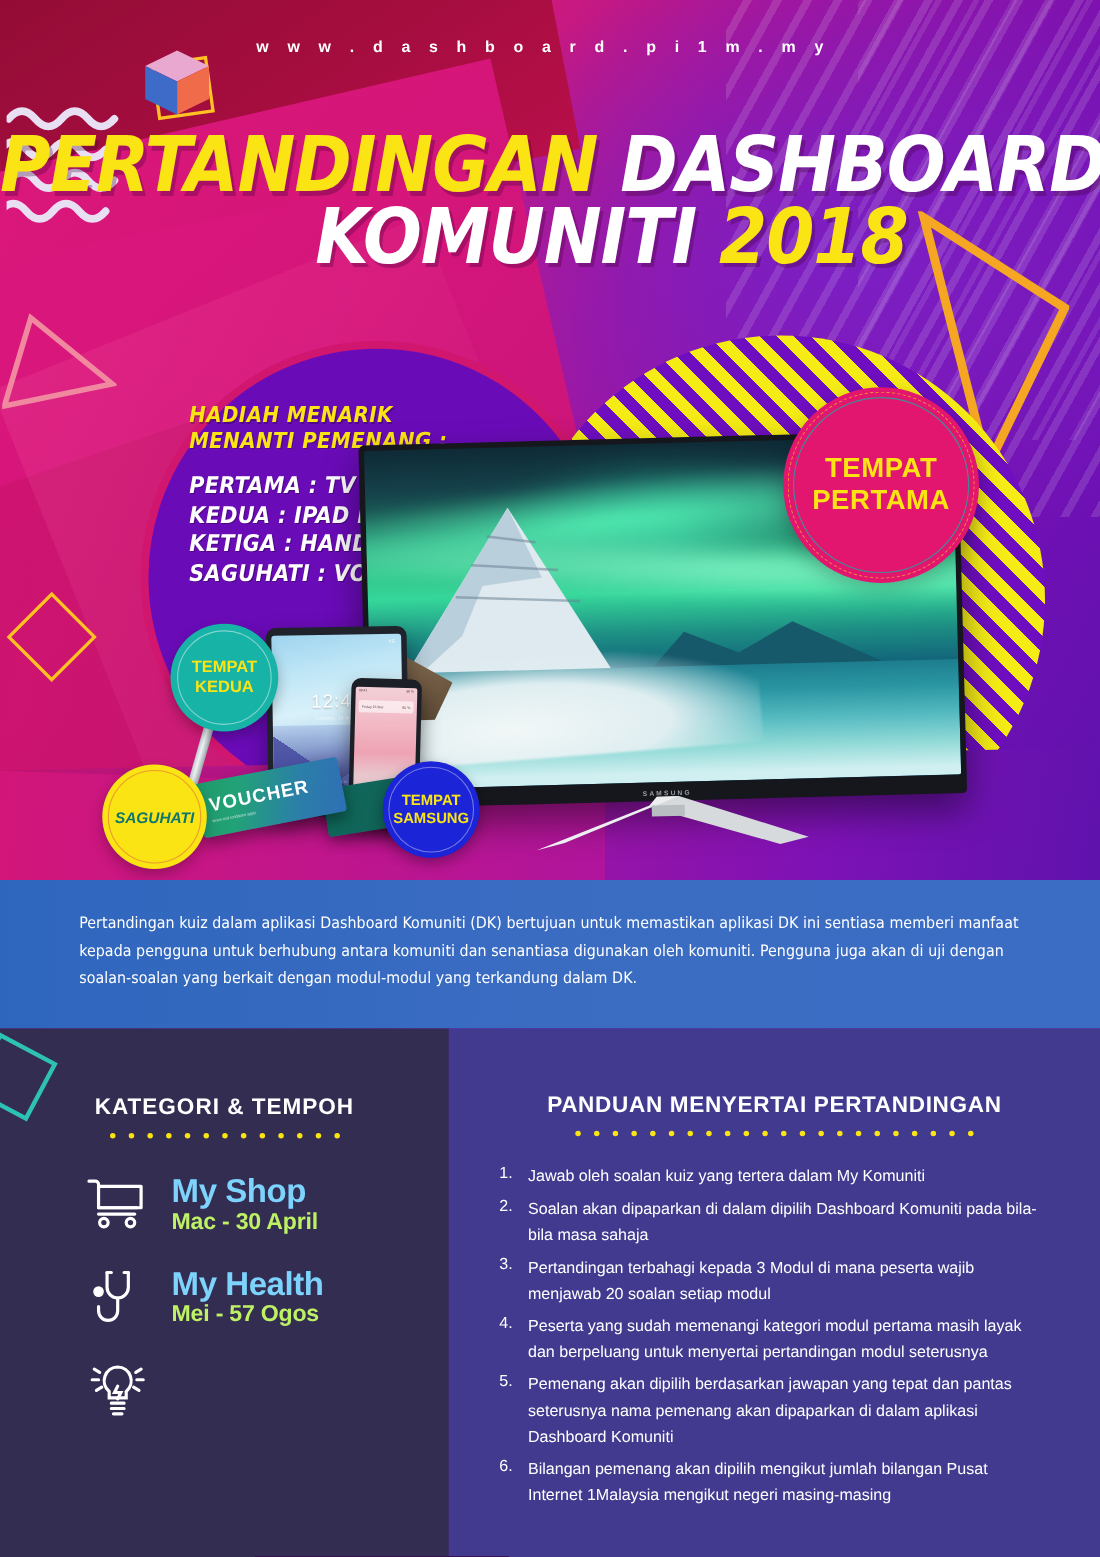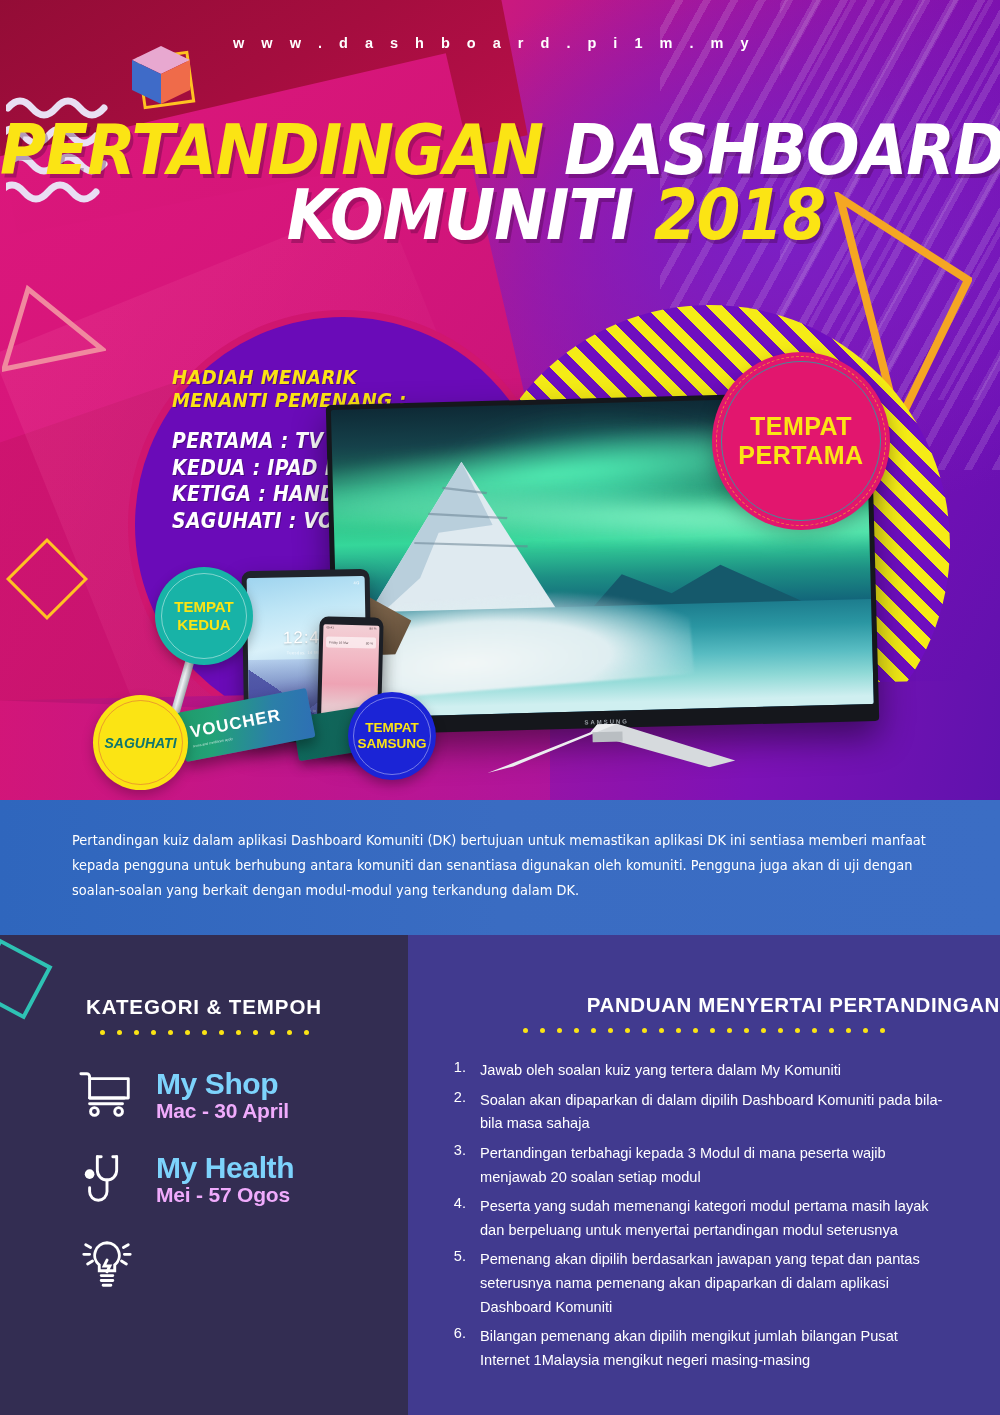--- a/index.html
+++ b/index.html
@@ -349,30 +349,30 @@
   }
   .teal-diamond {
     position:absolute; left:-18px; top:14px; width:60px; height:60px;
     border:4px solid #2ec2b4; transform:rotate(28deg);
   }
 
   .sec-head {
     margin-top:60px; text-align:center;
     color:#ffffff; font-size:20.5px; font-weight:bold; letter-spacing:.9px;
   }
-  .sec-head-r { margin-top:58px; text-align:right;
+  .sec-head-r { margin-top:58px; text-align:center;
     color:#ffffff; font-size:20.5px; font-weight:bold; letter-spacing:.6px; }
   .dotrow { display:flex; justify-content:center; gap:12px; margin-top:11px; }
   .dotrow span { width:5px; height:5px; border-radius:50%; background:#fbe414; display:block; }
 
   .cat-list { margin-top:32px; padding-left:78px; }
   .cat-item { display:flex; align-items:center; gap:20px; margin-bottom:26px; }
   .cat-ico { width:58px; height:58px; flex:0 0 58px; }
   .cat-name { color:#7dd3fc; font-size:30px; font-weight:bold; line-height:1.02; letter-spacing:-.4px; }
-  .cat-date { color:#f0abfc; font-size:21px; font-weight:bold; line-height:1.15; letter-spacing:-.2px; }
+  .cat-date { color:#bef264; font-size:21px; font-weight:bold; line-height:1.15; letter-spacing:-.2px; }
 
   .guide-list { margin-top:26px; padding:0 52px 0 36px; }
   .guide-item { display:flex; gap:14px; margin-bottom:6px; }
   .guide-num { flex:0 0 22px; text-align:right; color:#ffffff; font-size:14.6px; }
   .guide-txt { color:#ffffff; font-size:14.6px; line-height:1.62; }
 </style>
 </head>
 <body>
 
 <div class="poster">

